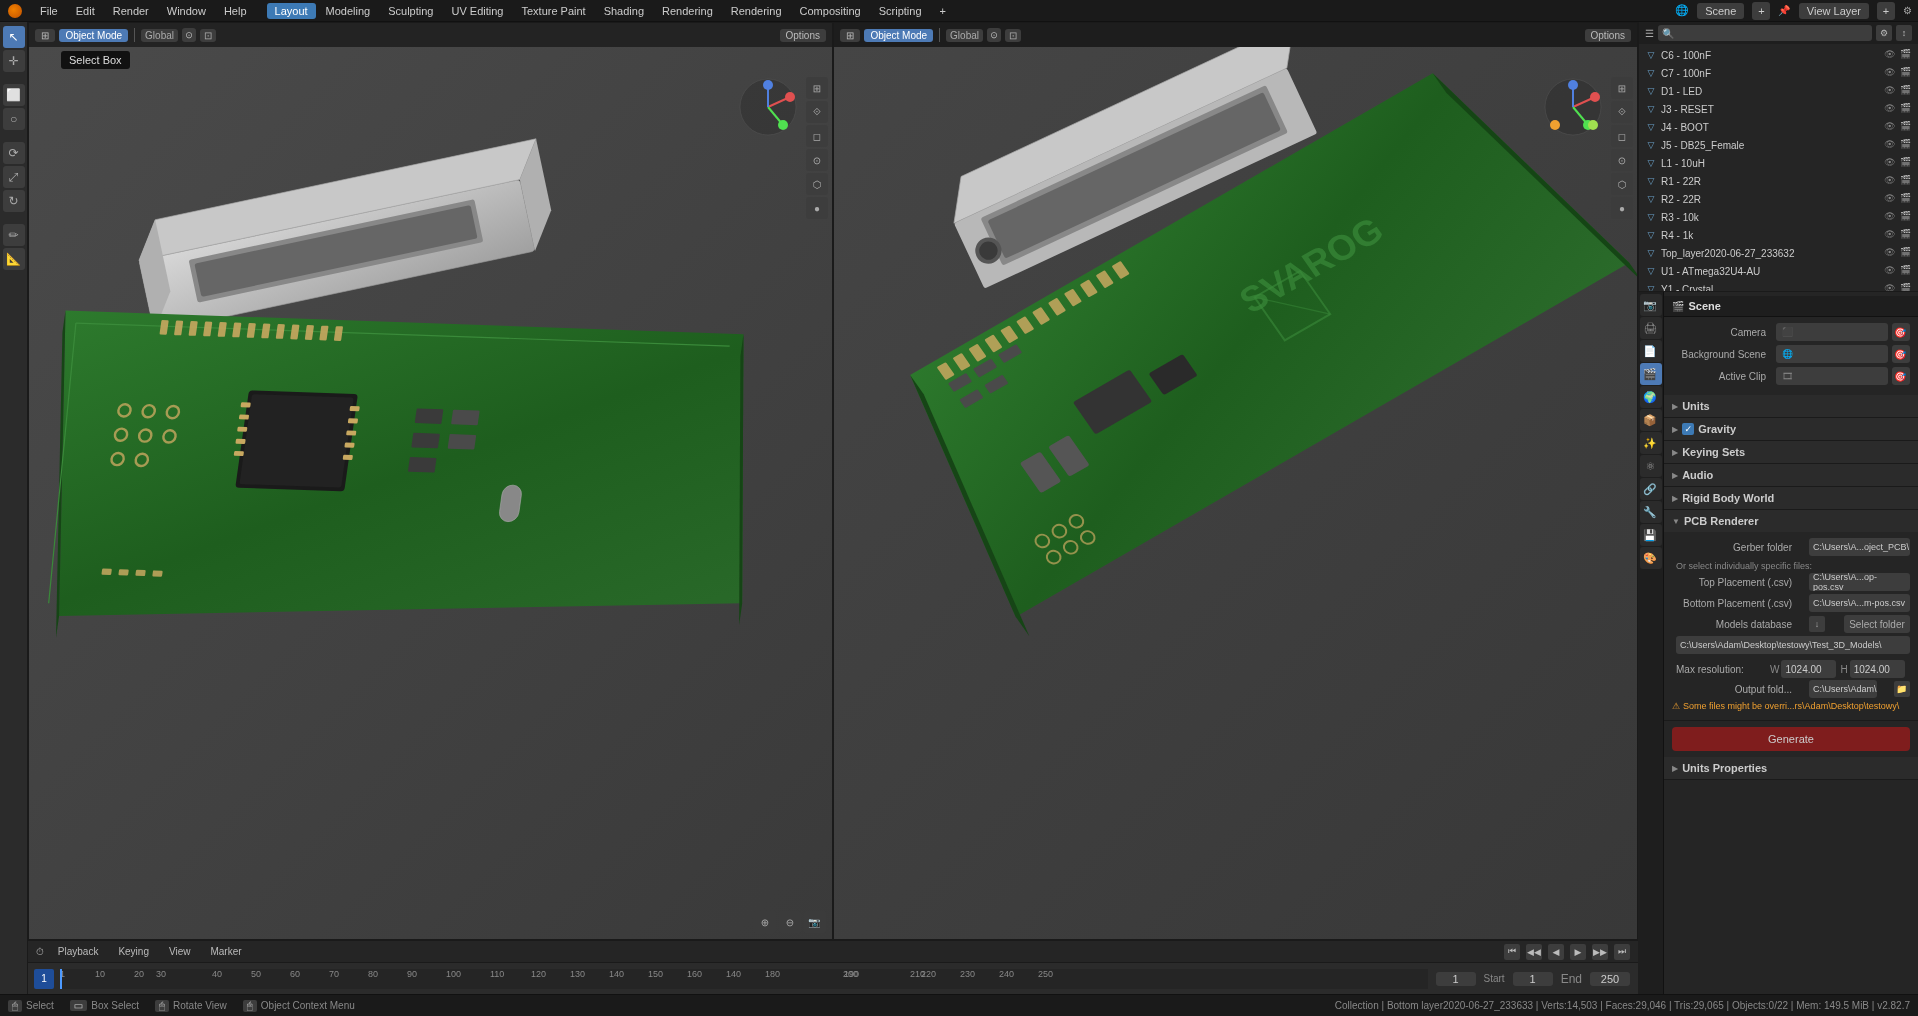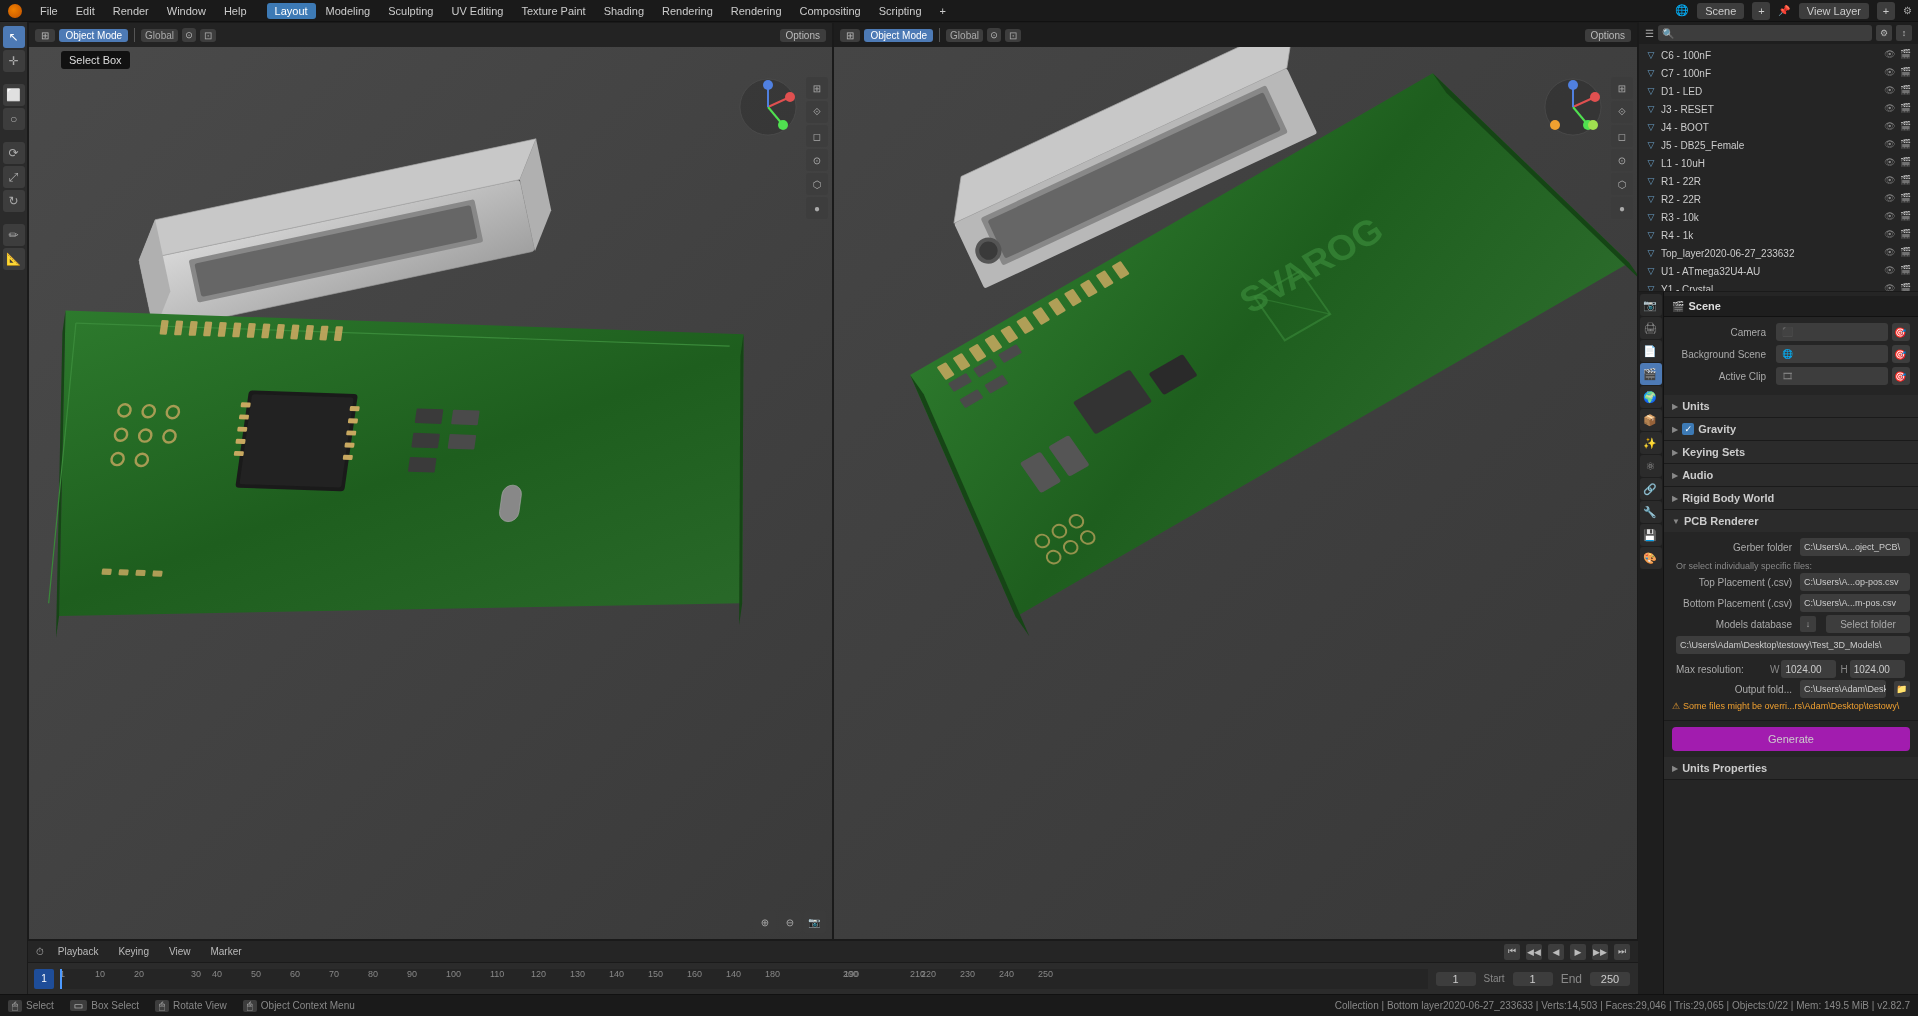--- a/index.html
+++ b/index.html
@@ -396,21 +396,21 @@
       cursor: pointer;
       font-size: 10px;
       color: #bbb;
     }
 
     
     .pcb-renderer-row {
       display: flex;
       align-items: center;
       margin-bottom: 3px;
-      gap: 8px;
+      gap: 17px;
     }
     .pcb-renderer-label {
       width: 120px;
       font-size: 10px;
       color: #aaa;
       text-align: right;
     }
     .pcb-renderer-value {
       flex: 1;
       height: 18px;
@@ -422,21 +422,21 @@
       display: flex; align-items: center;
       overflow: hidden;
     }
     .pcb-renderer-value.truncated {
       font-size: 9px;
     }
 
     .generate-btn {
       margin: 6px 8px;
       height: 24px;
-      background: #a21caf;
+      background: #7f1d1d;
       border-radius: 4px;
       display: flex;
       align-items: center;
       justify-content: center;
       cursor: pointer;
       font-size: 11px;
       color: #ccc;
     }
     .checkbox {
       width: 12px; height: 12px;
@@ -846,21 +846,21 @@
         <div class="timeline-bar">
           <div style="padding:0 6px;display:flex;align-items:center;gap:2px;">
             <div style="background:#1e4d99;width:20px;height:20px;border-radius:2px;display:flex;align-items:center;justify-content:center;font-size:10px;color:#fff;">1</div>
           </div>
           <div class="timeline-track" style="position:relative;">
 
             <div style="display:flex;position:absolute;top:0;left:0;right:0;height:12px;">
               <div class="frame-label" style="left:0px;">1</div>
               <div class="frame-label" style="left:35px;">10</div>
               <div class="frame-label" style="left:74px;">20</div>
-              <div class="frame-label" style="left:131px;">30</div>
+              <div class="frame-label" style="left:96px;">30</div>
               <div class="frame-label" style="left:152px;">40</div>
               <div class="frame-label" style="left:191px;">50</div>
               <div class="frame-label" style="left:230px;">60</div>
               <div class="frame-label" style="left:269px;">70</div>
               <div class="frame-label" style="left:308px;">80</div>
               <div class="frame-label" style="left:347px;">90</div>
               <div class="frame-label" style="left:386px;">100</div>
               <div class="frame-label" style="left:430px;">110</div>
               <div class="frame-label" style="left:471px;">120</div>
               <div class="frame-label" style="left:510px;">130</div>

